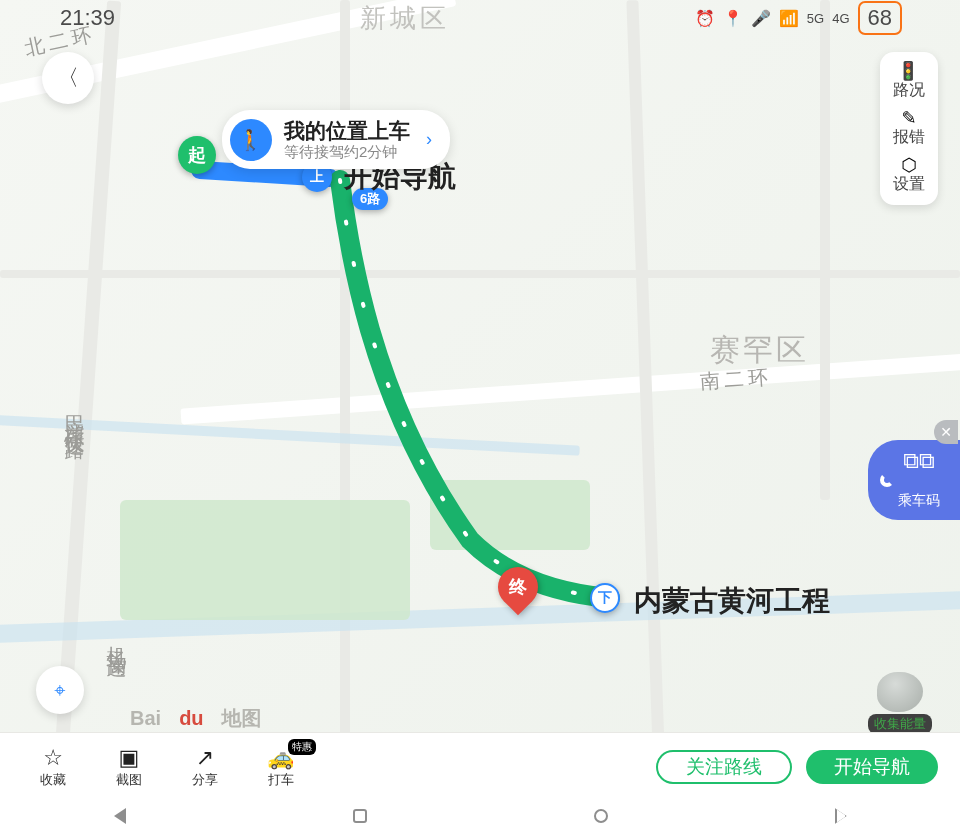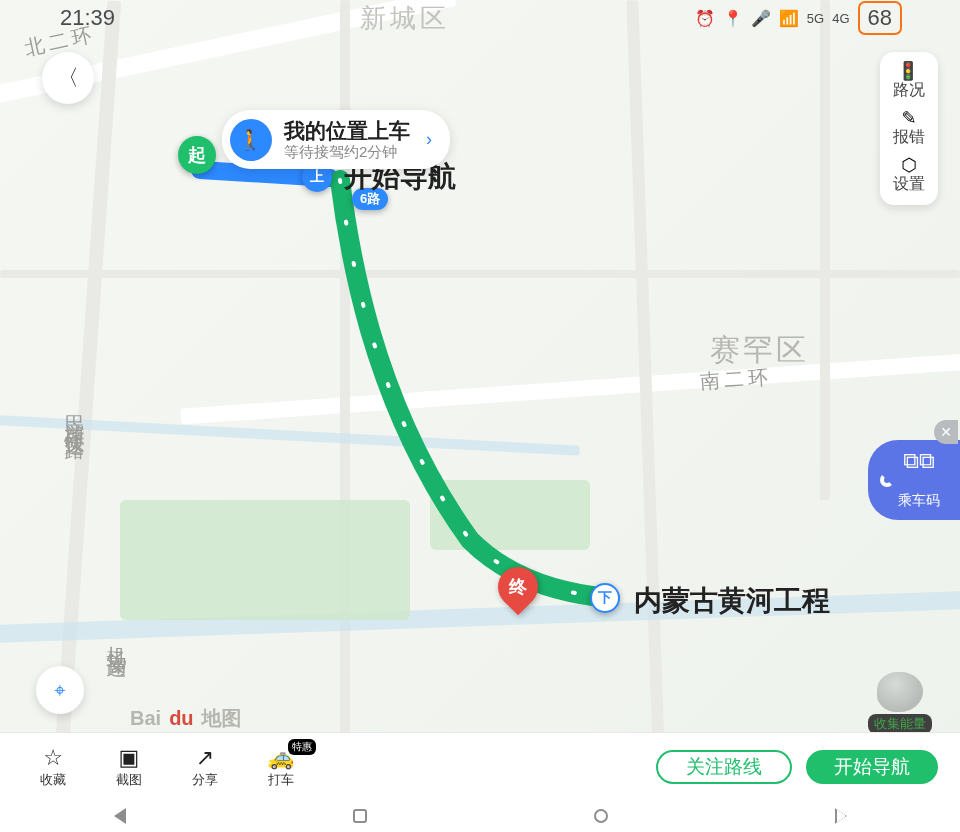--- a/index.html
+++ b/index.html
@@ -142,21 +142,21 @@
     
     .locate-btn {
       position: absolute; bottom: 118px; left: 36px;
       width: 48px; height: 48px; border-radius: 24px; background: #fff;
       box-shadow: 0 3px 10px rgba(0,0,0,.14);
       display: flex; align-items: center; justify-content: center;
       z-index: 30; cursor: pointer; color: #2d89ff; font-size: 20px;
     }
     .watermark {
       position: absolute; bottom: 100px; left: 130px; z-index: 2;
-      font-size: 20px; font-weight: 700; color: #b6b6b0; display: flex; gap: 8px; align-items: baseline;
+      font-size: 20px; font-weight: 700; color: #b6b6b0; display: flex; gap: 18px; align-items: baseline;
     }
     .watermark .brand-fragment { color: #d74b3e; }
     .energy {
       position: absolute; bottom: 98px; right: 28px; z-index: 30;
       display: flex; flex-direction: column; align-items: center; cursor: pointer;
     }
     .energy .blob {
       width: 46px; height: 40px; background: radial-gradient(circle at 40% 30%, #d7dbd8, #a8aea9);
       border-radius: 48% 52% 55% 45%;
     }

